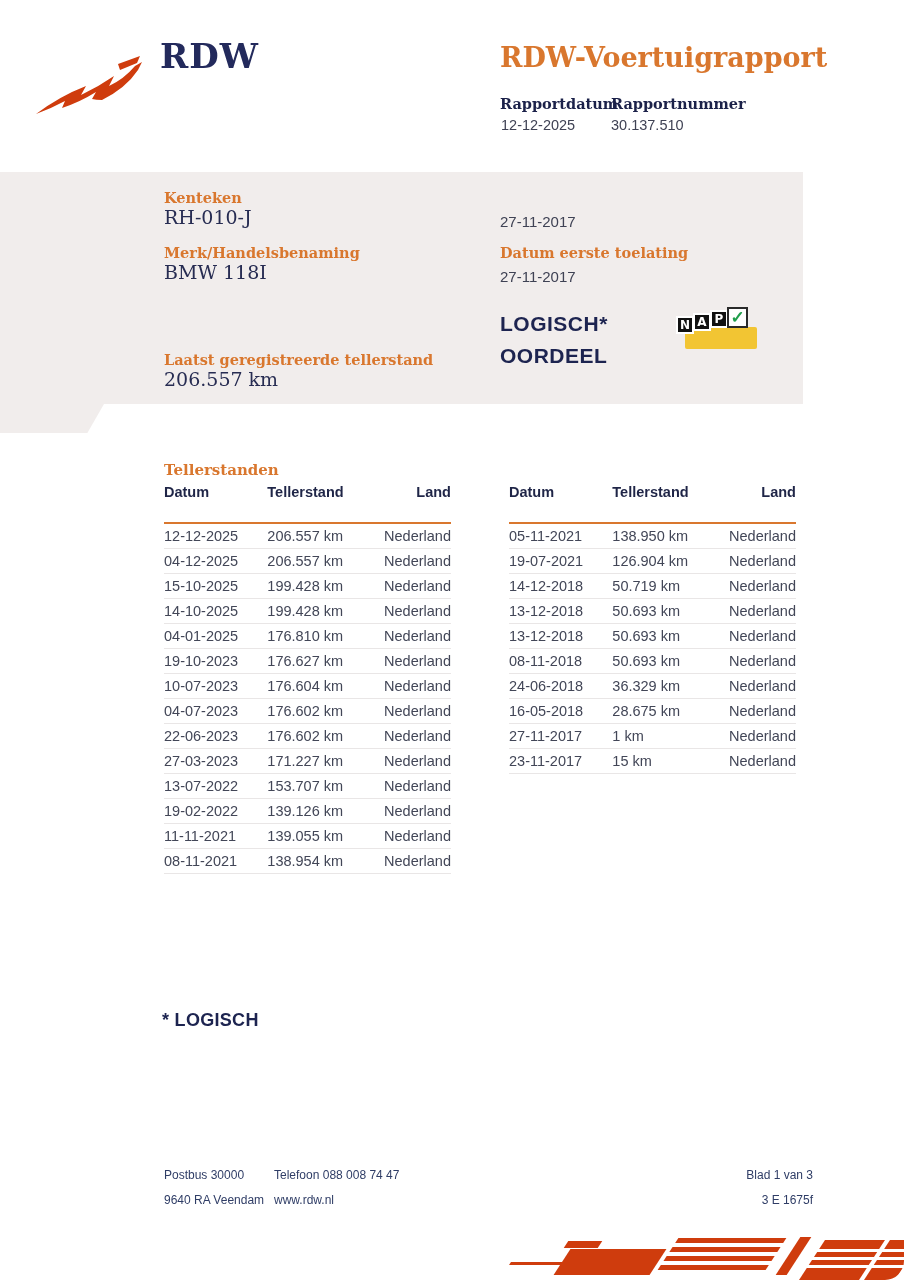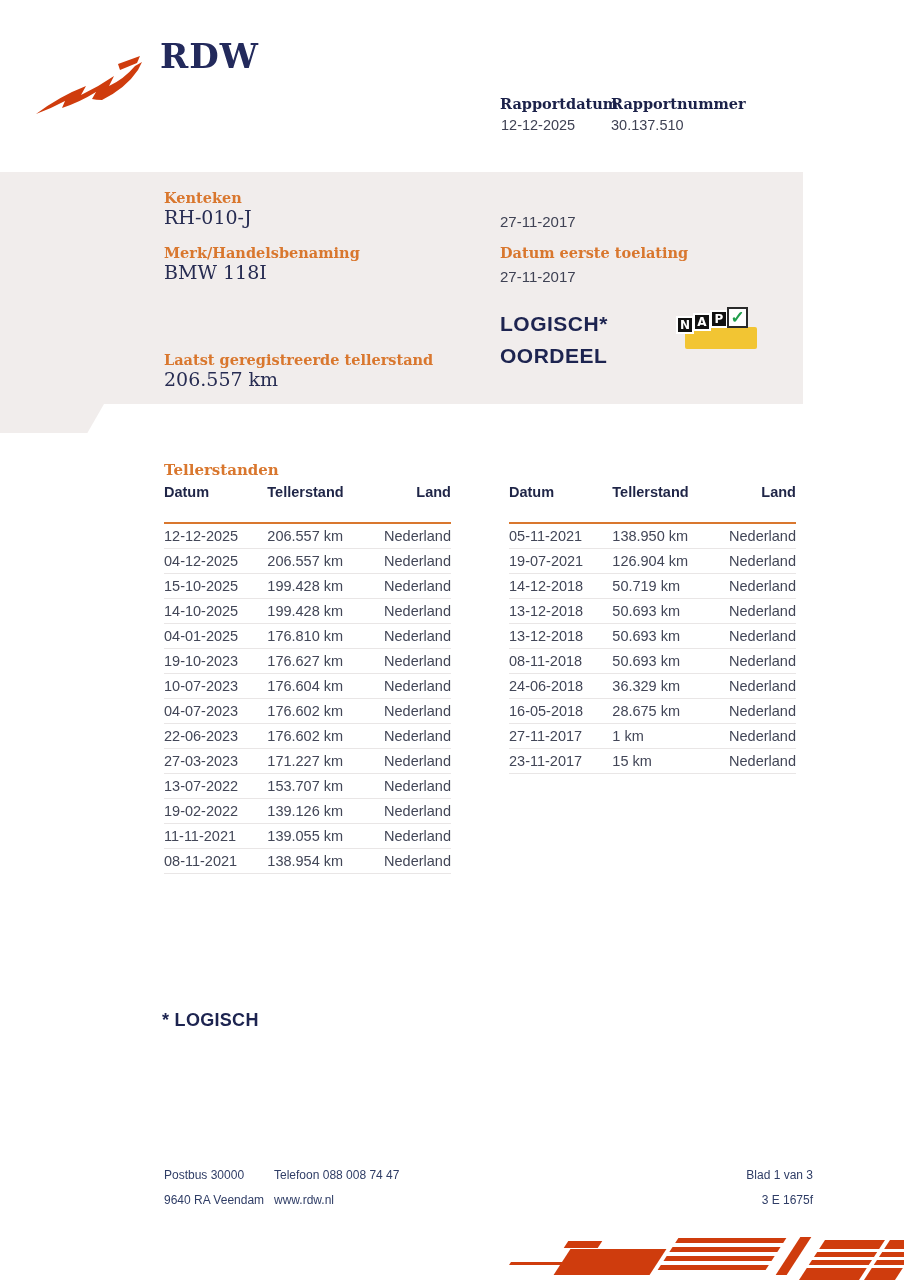--- a/index.html
+++ b/index.html
@@ -1,18 +1,18 @@
 <!DOCTYPE html>
 <html><head>
 <meta charset="utf-8">
 <style>
   html,body { margin:0; padding:0; background:#ffffff; }
   .page {
     position:relative; width:904px; height:1280px; background:#ffffff;
-    overflow:hidden; font-family:"Liberation Sans", sans-serif;
+    overflow:hidden; font-family:"Liberation Sans", sans-serif;border-radius:19px;
   }
   .abs { position:absolute; }
 
   
   .rdw-wordmark {
     left:160px; top:36px; font-family:"DejaVu Serif", serif; font-weight:700;
     font-size:34px; letter-spacing:1px; color:#232a5c;
   }
   .doc-title {
     left:500px; top:42px; font-family:"DejaVu Serif", serif; font-weight:700;
@@ -114,20 +114,21 @@
 <div class="page">
 
   <div class="abs feather">
     <svg width="112" height="74" viewBox="0 0 112 74">
       <path fill="#cf3c0d" d="M2,66 Q26,48 52,38 L47,47 Q64,39 80,28 L75,38 Q90,31 101,18 L108,14 L104,22 Q92,40 68,52 Q62,52 58,51 L62,44 Q46,54 28,60 L31,53 Q16,61 2,66 Z"></path>
       <path fill="#cf3c0d" d="M84,16 L106,8 L103,15 L86,22 Z"></path>
     </svg>
   </div>
   <div class="abs rdw-wordmark">RDW</div>
 
+  <div class="abs doc-title">RDW-Voertuigrapport</div>
   <div class="abs meta-label" style="left:500px; top:95px;">Rapportdatum</div>
   <div class="abs meta-label" style="left:611px; top:95px;">Rapportnummer</div>
   <div class="abs meta-value" style="left:501px; top:117px;">12-12-2025</div>
   <div class="abs meta-value" style="left:611px; top:117px;">30.137.510</div>
 
   <div class="abs grey-band"></div>
   <div class="abs grey-tail"></div>
 
   <div class="abs fld-label" style="left:164px; top:189px;">Kenteken</div>
   <div class="abs fld-value-big" style="left:164px; top:206px;">RH-010-J</div>

